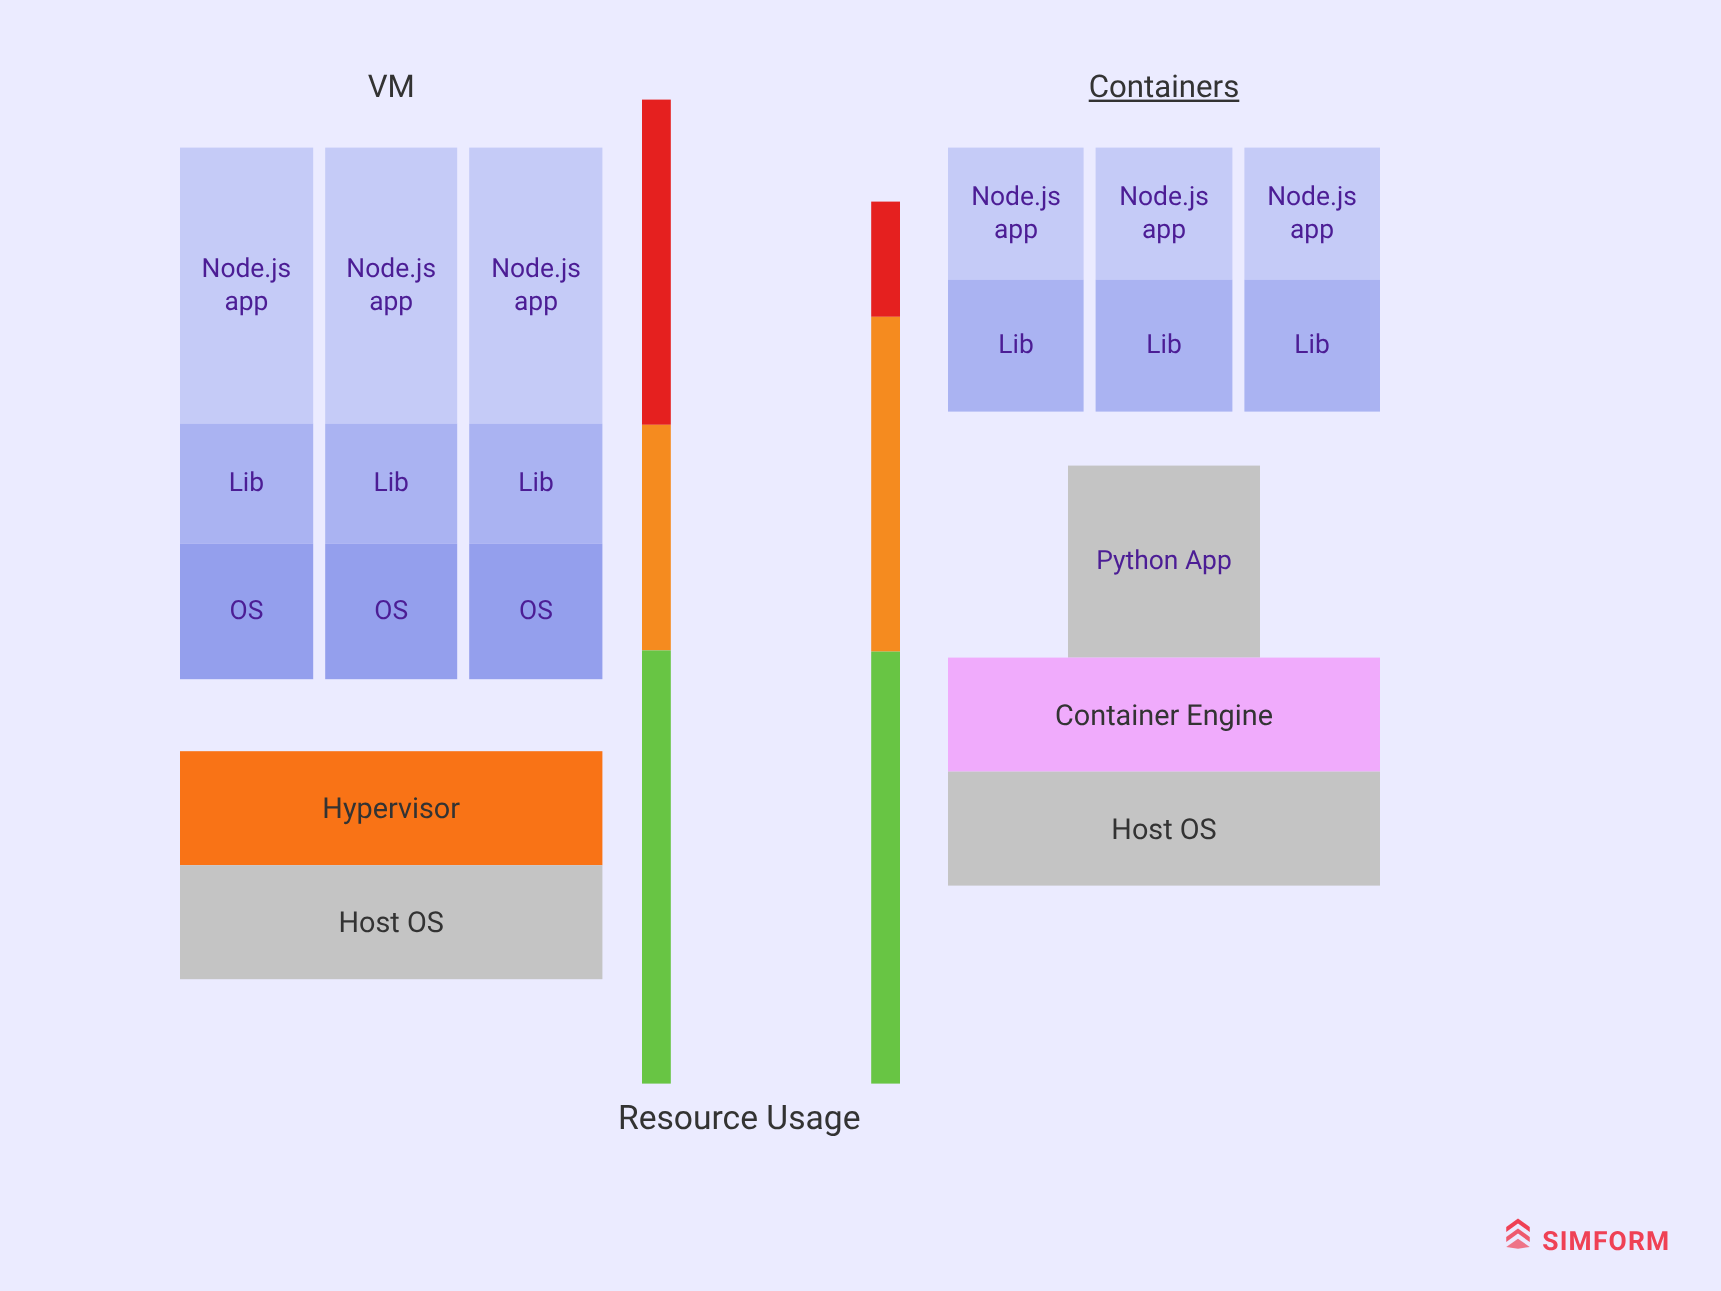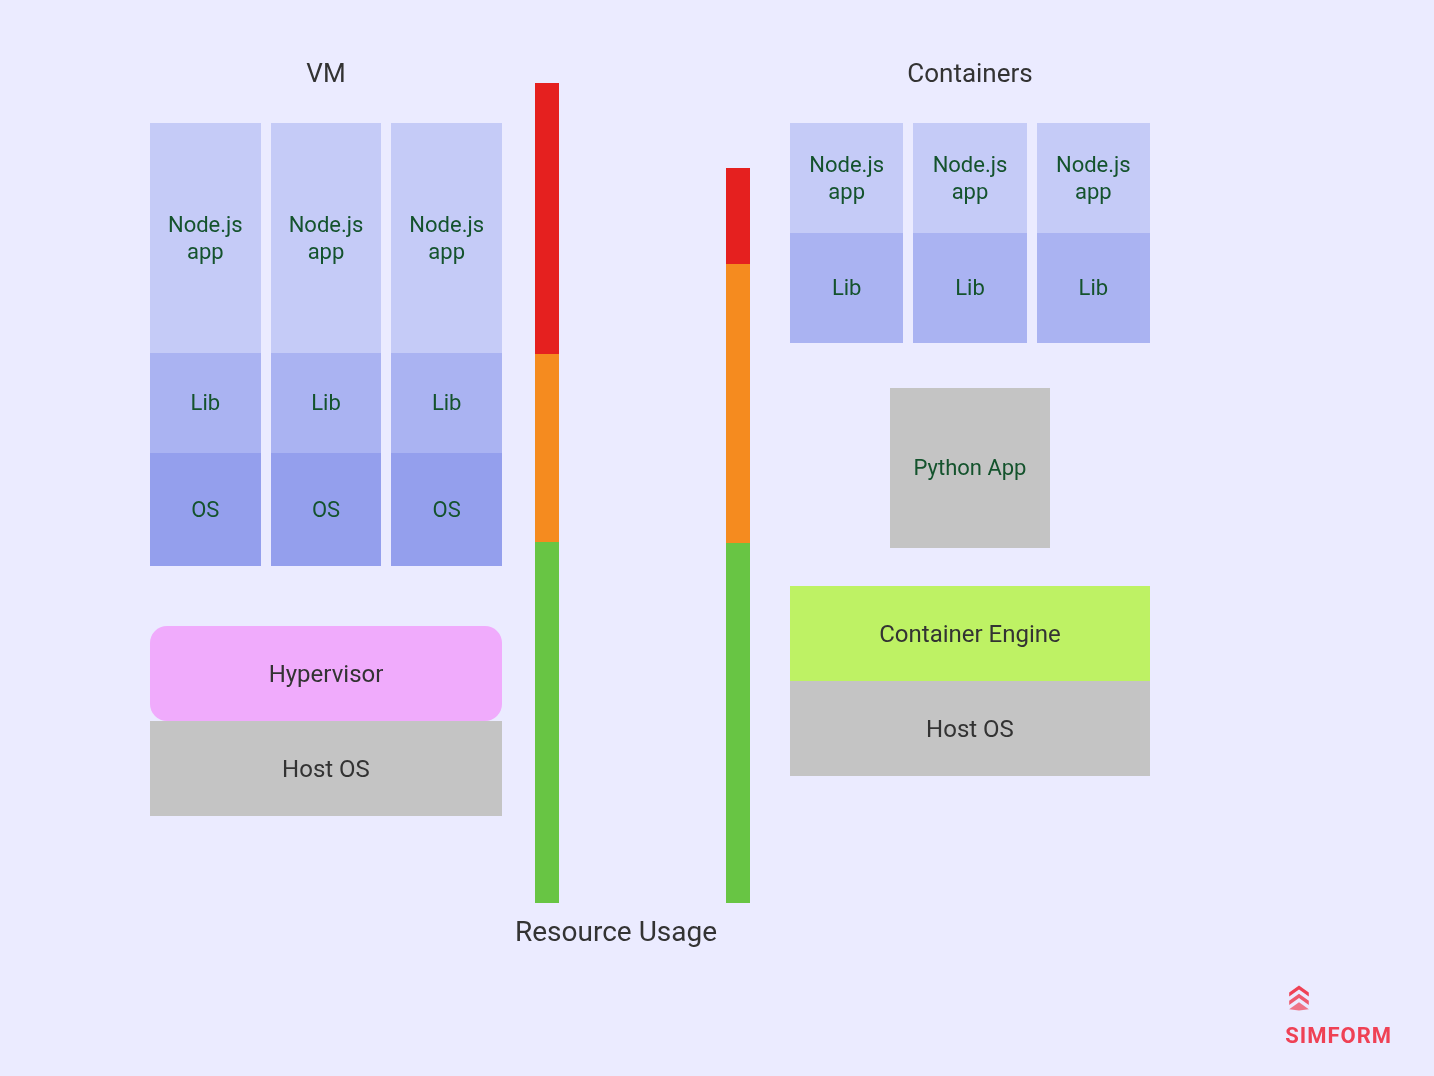--- a/index.html
+++ b/index.html
@@ -44,21 +44,21 @@
     display: flex;
     flex-direction: column;
   }
   .block {
     display: flex;
     align-items: center;
     justify-content: center;
     text-align: center;
     font-size: 22px;
     line-height: 1.25;
-    color: #14532d;
+    color: #4c1d95;
     padding: 6px;
   }
   .app-block  { background: #c5cbf7; height: 230px; }
   .lib-block  { background: #aab3f2; height: 100px; }
   .os-block   { background: #949fed; height: 113px; }
   .c-app-block{ background: #c5cbf7; height: 110px; }
   .c-lib-block{ background: #aab3f2; height: 110px; }
   .python-block {
     background: #c4c4c4;
     height: 160px;
@@ -68,23 +68,23 @@
     margin-right: auto;
   }
   .wide-block {
     width: 100%;
     height: 95px;
     display: flex;
     align-items: center;
     justify-content: center;
     font-size: 24px;
   }
-  .hypervisor { background: #f0abfc; margin-top: 60px; border-radius: 17px; }
+  .hypervisor { background: #f97316; margin-top: 60px; }
   .hostos     { background: #c4c4c4; }
-  .c-engine   { background: #bef264; margin-top: 38px; }
+  .c-engine   { background: #f0abfc; }
   .c-hostos   { background: #c4c4c4; }
 
   
   .bar {
     position: absolute;
     width: 24px;
     bottom: 173px;
   }
   .bar-vm { left: 535px; height: 820px; }
   .bar-ct { left: 726px; height: 735px; }
@@ -97,37 +97,36 @@
     font-size: 28px;
     text-align: left;
     width: 260px;
   }
   
   .logo {
     position: absolute;
     right: 42px;
     bottom: 28px;
     display: flex;
-    align-items: flex-start;
+    align-items: flex-end;
     gap: 6px;
     color: #ef4155;
     font-weight: 700;
     font-size: 22px;
     letter-spacing: 1px;
-    flex-direction: column;
   }
   .logo svg { width: 28px; height: 28px; }
 </style>
 </head>
 <body>
 
 <div class="canvas">
 
   <div class="col-title" style="left:150px; top:58px; width:352px;">VM</div>
-  <div class="col-title" style="left:790px; top:58px; width:360px;">Containers</div>
+  <div class="col-title" style="left:790px; top:58px; width:360px;text-decoration:underline;">Containers</div>
 
   <div class="vm-stack">
     <div class="row3">
       <div class="vm-col">
         <div class="block app-block">Node.js app</div>
         <div class="block lib-block">Lib</div>
         <div class="block os-block">OS</div>
       </div>
       <div class="vm-col">
         <div class="block app-block">Node.js app</div>

